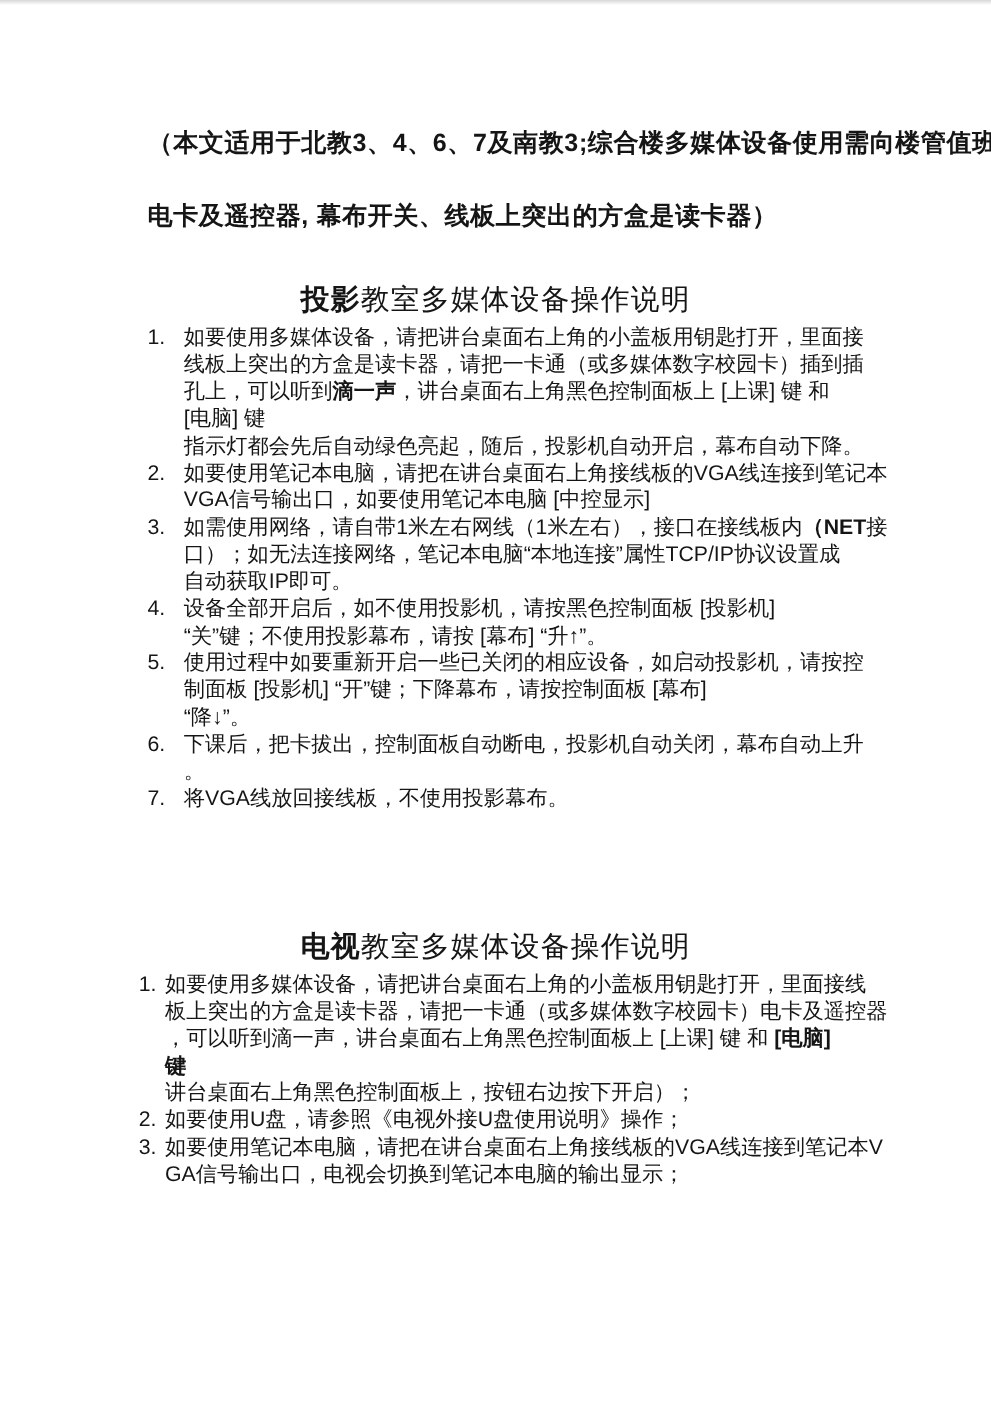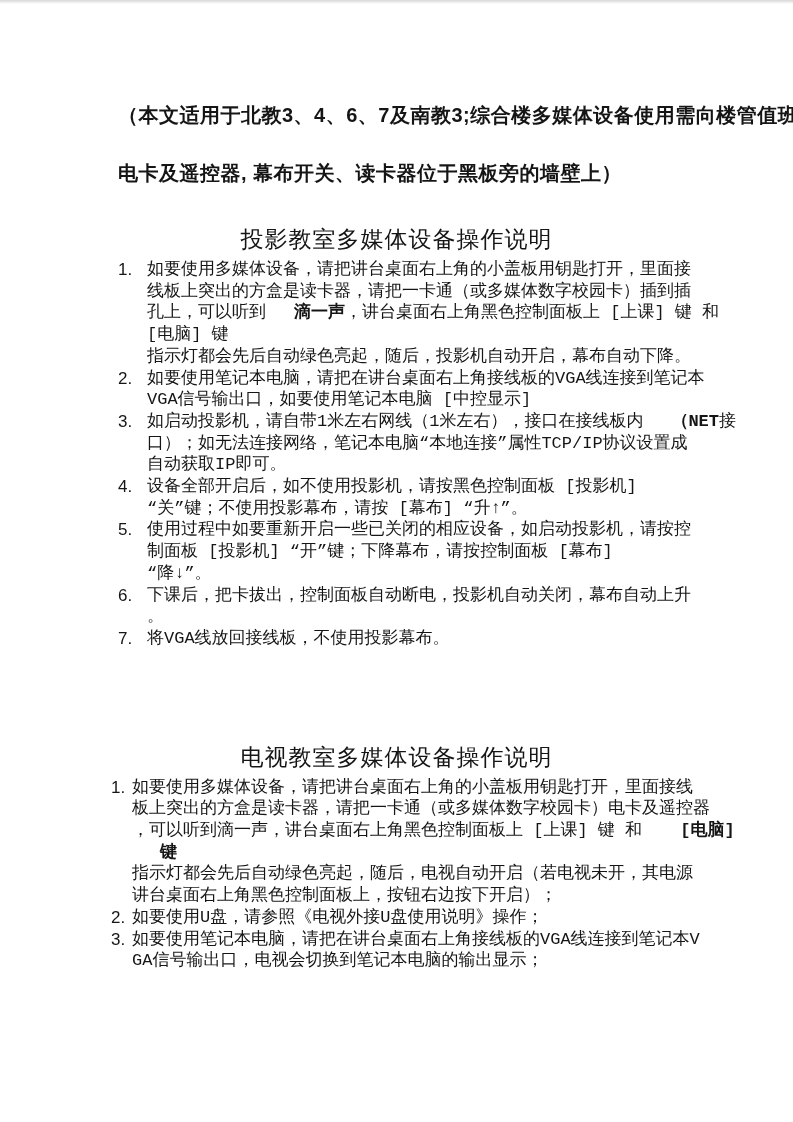--- a/index.html
+++ b/index.html
@@ -28,46 +28,46 @@
   }
   .intro-line { display: block; white-space: pre; }
   .sec-title {
     margin: 22px 0 5px 0;
     text-align: center;
     font-size: 23px;
     line-height: 30px;
     font-weight: 500;
     letter-spacing: 1px;
   }
-  .sec-title .em { font-weight: 400; }
+  .sec-title .em { font-weight: 700; }
   .sec2 .sec-title { margin-top: 92px; }
   ol.items {
     list-style: none;
     margin: 0;
     padding: 0 0 0 118px;
     font-size: 17px;
     line-height: 21.7px;
   }
   ol.items.s2 { padding-left: 111px; }
   .list-item { display: flex; align-items: flex-start; }
   .num { flex: 0 0 auto; width: 29px; }
   .s2 .num { width: 21px; }
-  .item-text { flex: 1 1 auto; min-width: 0; font-family: Liberation Mono, monospace; }
+  .item-text { flex: 1 1 auto; min-width: 0; }
   .line { white-space: pre; }
-  .bold { font-weight: 700; margin-left: 28px; }
+  .bold { font-weight: 700; }
 </style>
 </head>
 <body>
 
 <div class="page">
   <div class="page-top-edge"></div>
 
   <p class="intro">
     <span class="intro-line">（本文适用于北教3、4、6、7及南教3;综合楼多媒体设备使用需向楼管值班室领取</span>
-    <span class="intro-line">电卡及遥控器, 幕布开关、读卡器位于黑板旁的墙壁上）</span>
+    <span class="intro-line">电卡及遥控器, 幕布开关、线板上突出的方盒是读卡器）</span>
   </p>
 
   <section class="doc-section sec1">
     <h2 class="sec-title"><span class="em">投影</span><span>教室多媒体设备操作说明</span></h2>
     <ol class="items s1">
         <li class="list-item">
           <span class="num">1.</span>
           <div class="item-text">
             <div class="line"><span>如要使用多媒体设备，请把讲台桌面右上角的小盖板用钥匙打开，里面接</span></div>
             <div class="line"><span>线板上突出的方盒是读卡器，请把一卡通（或多媒体数字校园卡）插到插</span></div>
@@ -79,21 +79,21 @@
         <li class="list-item">
           <span class="num">2.</span>
           <div class="item-text">
             <div class="line"><span>如要使用笔记本电脑，请把在讲台桌面右上角接线板的VGA线连接到笔记本</span></div>
             <div class="line"><span>VGA信号输出口，如要使用笔记本电脑 [中控显示]</span></div>
           </div>
         </li>
         <li class="list-item">
           <span class="num">3.</span>
           <div class="item-text">
-            <div class="line"><span>如启动投影机，请自带1米左右网线（1米左右），接口在接线板内</span><span class="bold">（NET</span><span>接</span></div>
+            <div class="line"><span>如需使用网络，请自带1米左右网线（1米左右），接口在接线板内</span><span class="bold">（NET</span><span>接</span></div>
             <div class="line"><span>口）；如无法连接网络，笔记本电脑“本地连接”属性TCP/IP协议设置成</span></div>
             <div class="line"><span>自动获取IP即可。</span></div>
           </div>
         </li>
         <li class="list-item">
           <span class="num">4.</span>
           <div class="item-text">
             <div class="line"><span>设备全部开启后，如不使用投影机，请按黑色控制面板 [投影机]</span></div>
             <div class="line"><span>“关”键；不使用投影幕布，请按 [幕布] “升↑”。</span></div>
           </div>
@@ -125,21 +125,20 @@
   <section class="doc-section sec2">
     <h2 class="sec-title"><span class="em">电视</span><span>教室多媒体设备操作说明</span></h2>
     <ol class="items s2">
         <li class="list-item">
           <span class="num">1.</span>
           <div class="item-text">
             <div class="line"><span>如要使用多媒体设备，请把讲台桌面右上角的小盖板用钥匙打开，里面接线</span></div>
             <div class="line"><span>板上突出的方盒是读卡器，请把一卡通（或多媒体数字校园卡）电卡及遥控器</span></div>
             <div class="line"><span>，可以听到滴一声，讲台桌面右上角黑色控制面板上 [上课] 键 和 </span><span class="bold">[电脑]</span></div>
             <div class="line"><span class="bold">键</span></div>
-            <div class="line"><span>指示灯都会先后自动绿色亮起，随后，电视自动开启（若电视未开，其电源</span></div>
             <div class="line"><span>讲台桌面右上角黑色控制面板上，按钮右边按下开启）；</span></div>
           </div>
         </li>
         <li class="list-item">
           <span class="num">2.</span>
           <div class="item-text">
             <div class="line"><span>如要使用U盘，请参照《电视外接U盘使用说明》操作；</span></div>
           </div>
         </li>
         <li class="list-item">

